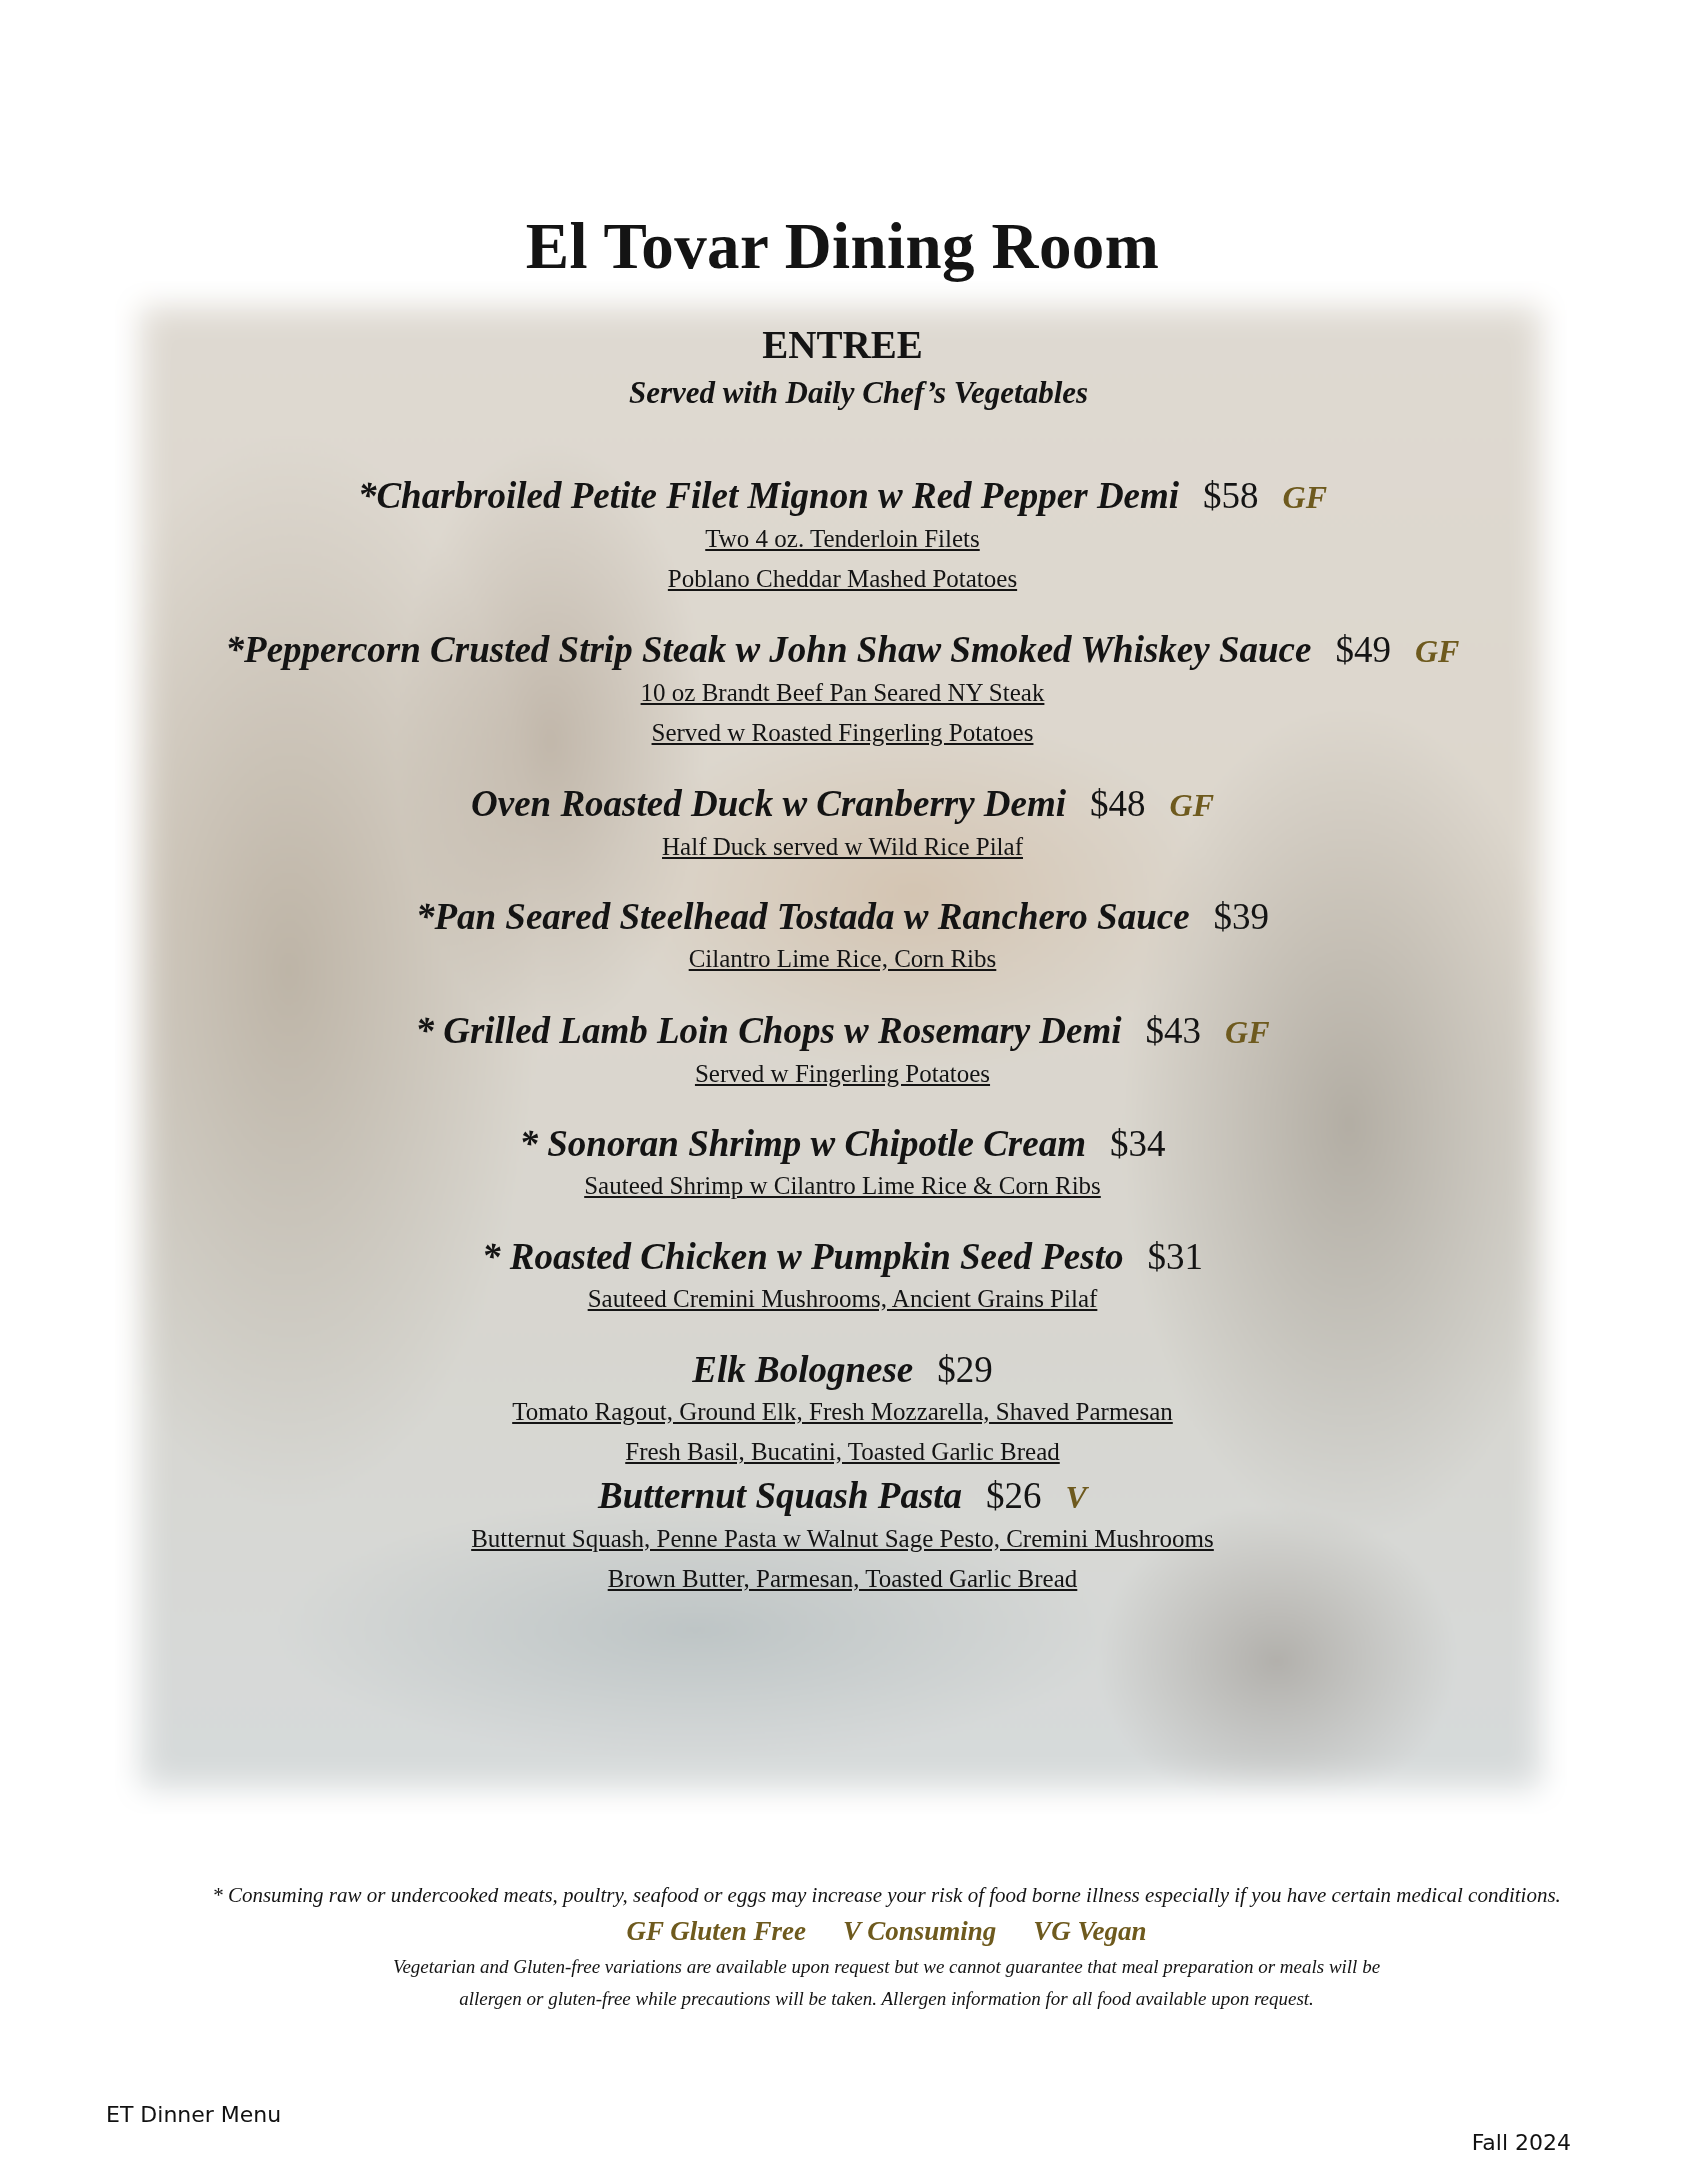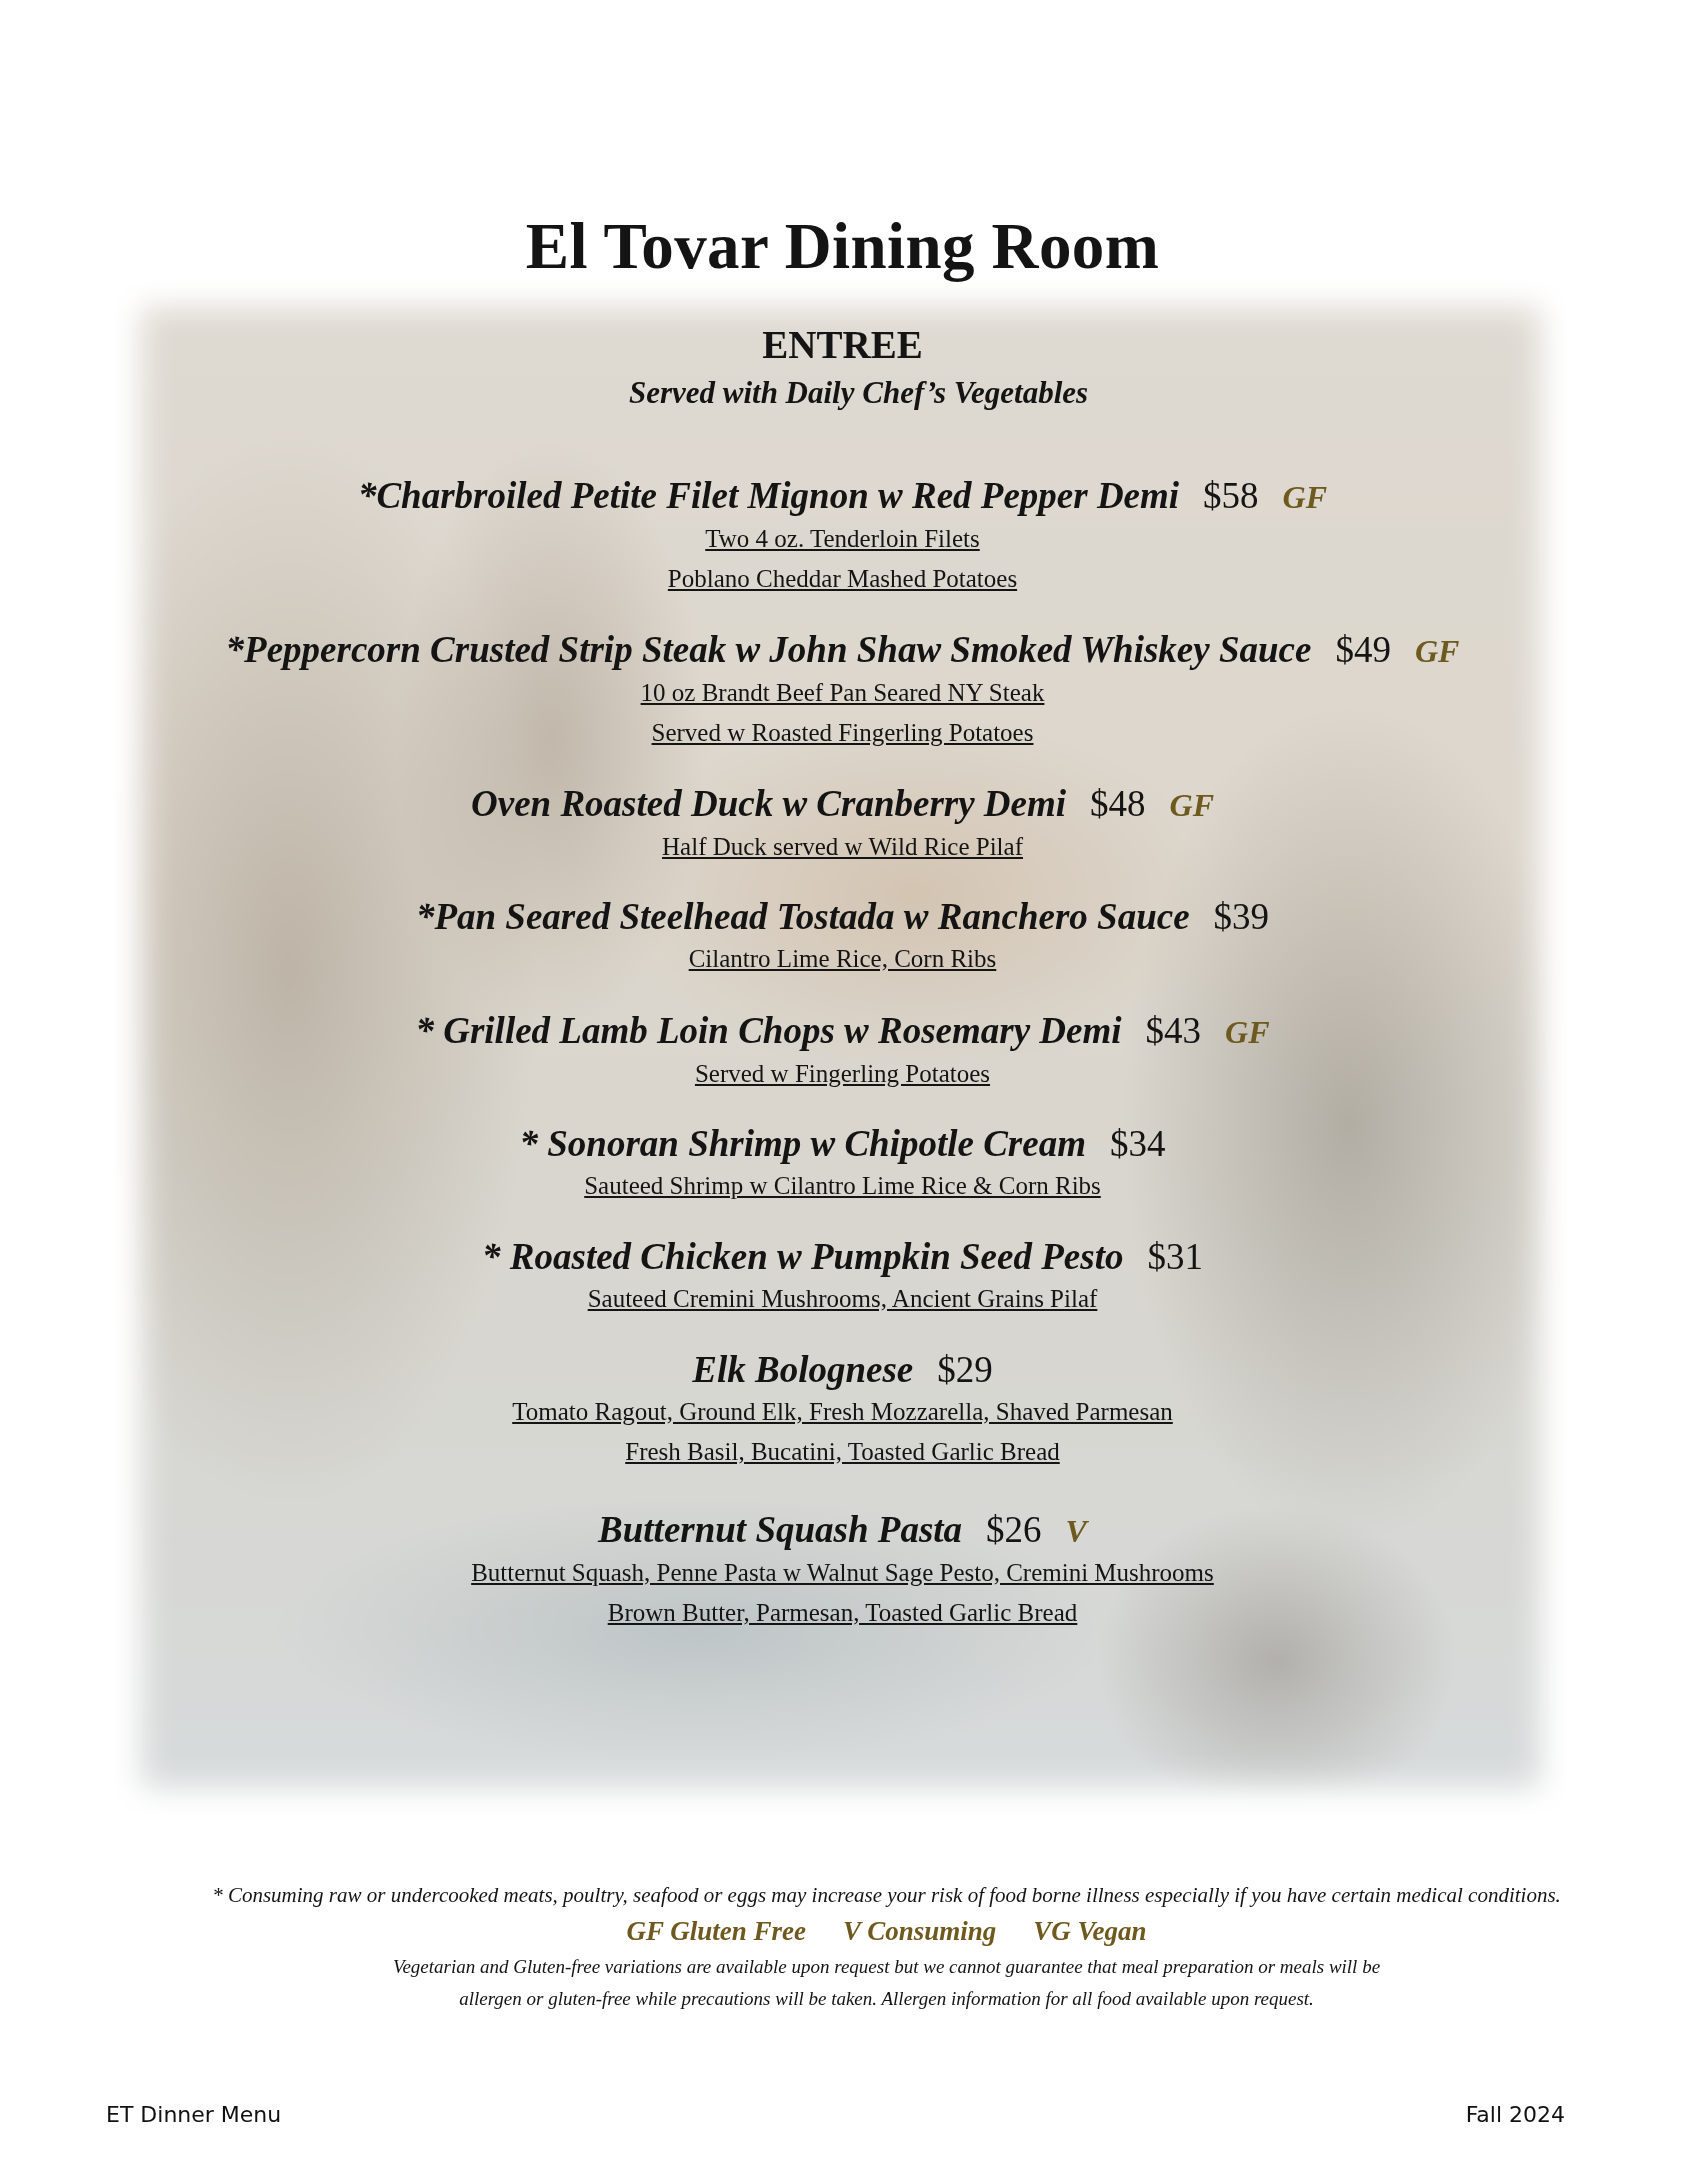--- a/index.html
+++ b/index.html
@@ -135,21 +135,21 @@
     line-height: 32px;
   }
   .page-footer-left, .page-footer-right {
     position: absolute;
     top: 2102px;
     font-family: "DejaVu Sans", sans-serif;
     font-size: 22px;
     color: #111;
   }
   .page-footer-left { left: 106px; }
-  .page-footer-right { right: 120px; }
+  .page-footer-right { right: 114px; margin-top: 28px; }
 </style>
 </head>
 <body>
 
 <div class="bg-painting"></div>
 <div class="bg-fade"></div>
 
 <div class="content">
   <div class="title">El Tovar Dining Room</div>
   <div class="section-heading">ENTREE</div>
@@ -207,21 +207,21 @@
   </div>
 
   <div class="dish" style="top:1348px;">
     <div class="dish-line">
       <span class="dish-name">Elk Bolognese</span><span class="dish-price">$29</span>
     </div>
     <div class="dish-desc">Tomato Ragout, Ground Elk, Fresh Mozzarella, Shaved Parmesan</div>
     <div class="dish-desc">Fresh Basil, Bucatini, Toasted Garlic Bread</div>
   </div>
 
-  <div class="dish" style="top:1508px;">
+  <div class="dish" style="top:1474px;">
     <div class="dish-line">
       <span class="dish-name">Butternut Squash Pasta</span><span class="dish-price">$26</span><span class="dish-tag">V</span>
     </div>
     <div class="dish-desc">Butternut Squash, Penne Pasta w Walnut Sage Pesto, Cremini Mushrooms</div>
     <div class="dish-desc">Brown Butter, Parmesan, Toasted Garlic Bread</div>
   </div>
 
   <div class="footer-notes">
     <div class="disclaimer">*  Consuming raw or undercooked meats, poultry, seafood or eggs may increase your risk of food borne illness especially if you have certain medical conditions.</div>
     <div class="legend">

